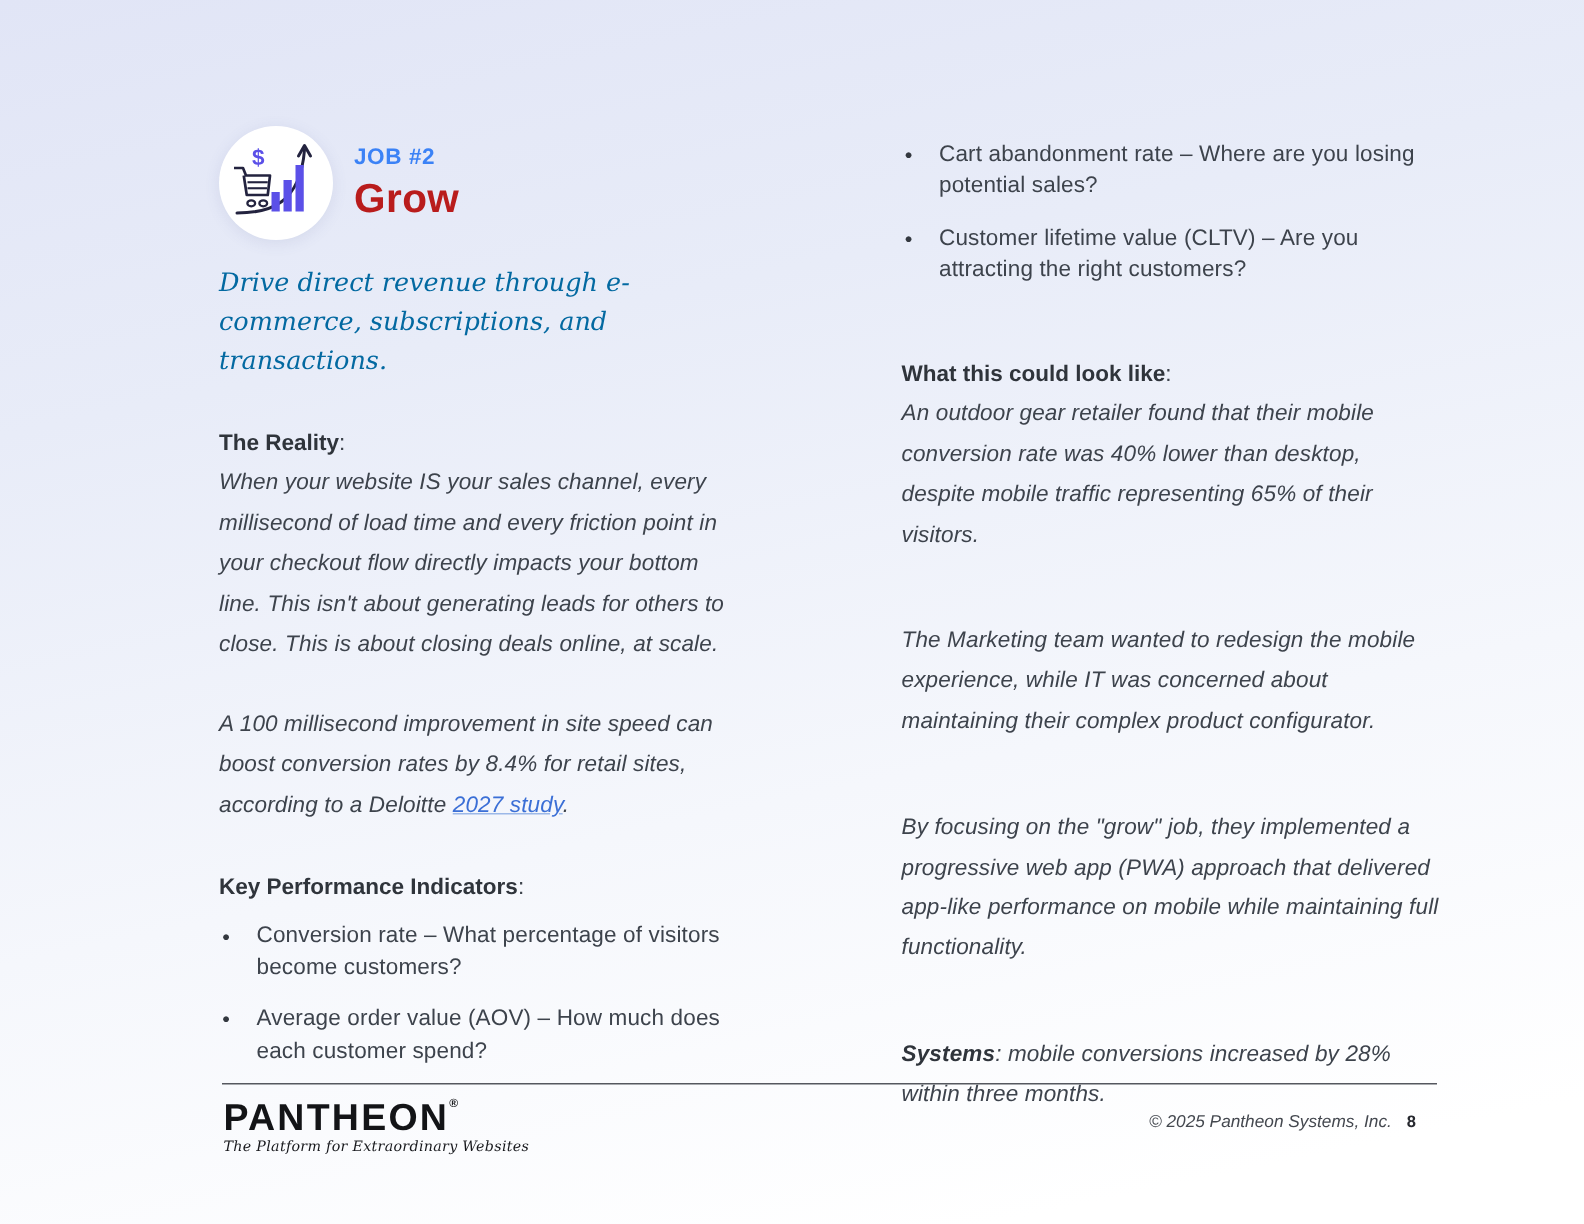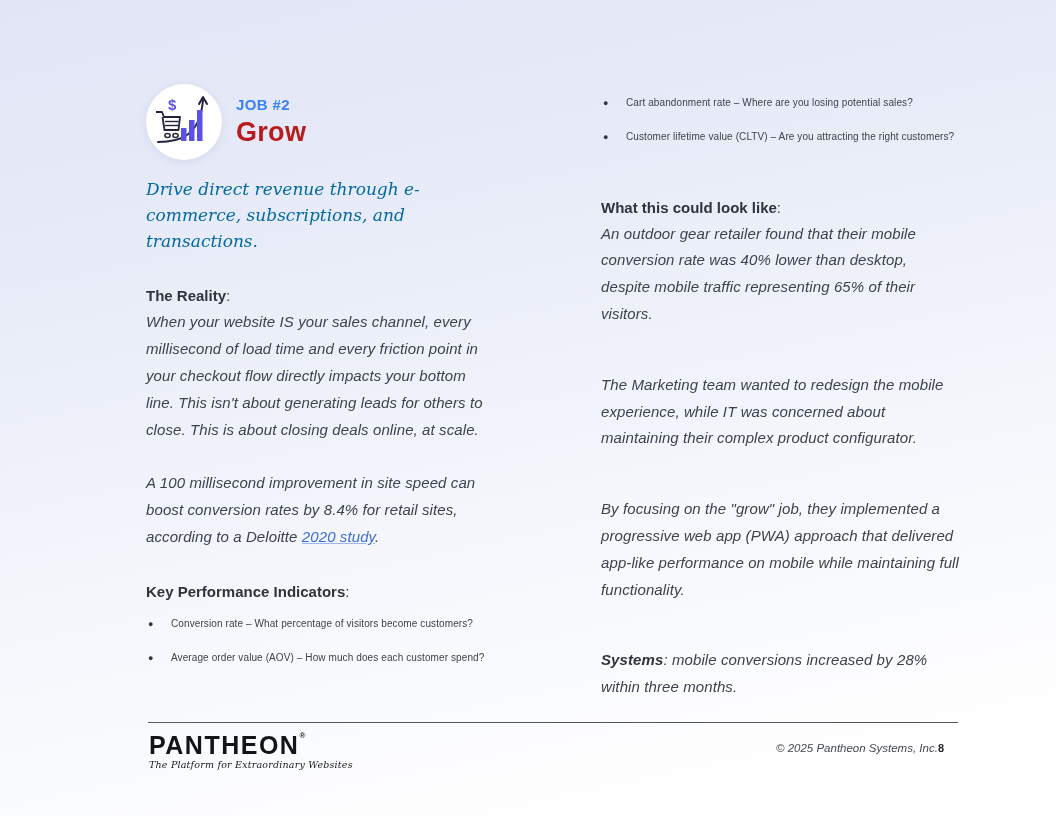--- a/index.html
+++ b/index.html
@@ -24,33 +24,33 @@
 
   .subtitle{font-family:"DejaVu Serif","Liberation Serif",serif;font-style:italic;
     font-size:17px;line-height:1.52;color:#0369a1;margin:0 0 28px 0;}
 
   .sec-heading{font-size:15px;font-weight:bold;color:#2f343b;line-height:27px;margin:0;}
   .body-p{font-size:15px;line-height:26.8px;margin:0 0 27px 0;letter-spacing:0.1px;font-style:italic;}
   .body-p.first{margin-top:0;}
   a.doc-link{color:#3b6fd6;text-decoration:underline;text-decoration-color:#9cb8e8;cursor:pointer;}
 
   ul.bullets{list-style:none;margin:8px 0 0 0;padding:0;}
-  ul.bullets li{position:relative;padding-left:25px;font-size:10px;line-height:21.3px;
+  ul.bullets li{position:relative;padding-left:25px;font-size:15px;line-height:21.3px;
     margin-bottom:13px;letter-spacing:0.1px;}
   ul.bullets li::before{content:"●";position:absolute;left:2px;top:1px;font-size:9px;color:#33383f;}
 
   
   .footer-rule{position:absolute;left:148px;top:722px;width:810px;height:1px;background:#55585f;}
   .footer-logo{position:absolute;left:149px;top:733px;}
   .logo-word{font-size:25px;font-weight:900;letter-spacing:1.5px;color:#131417;line-height:1;
     font-family:Liberation Sans, sans-serif;}
   .logo-reg{font-size:8px;vertical-align:top;position:relative;top:-2px;font-weight:bold;color:#131417;}
   .logo-tagline{font-family:"DejaVu Serif","Liberation Serif",serif;font-style:italic;
     font-size:9.5px;color:#17181c;margin-top:1px;letter-spacing:0.2px;}
-  .footer-right{position:absolute;right:112px;top:742px;display:flex;align-items:center;}
+  .footer-right{position:absolute;right:112px;top:742px;display:flex;align-items:center;gap:10px;}
   .copyright{font-style:italic;font-size:11.5px;color:#44484f;}
   .page-num{font-size:11px;font-weight:bold;color:#26282e;}
 </style>
 </head>
 <body>
 
 <div class="slide">
 
   <div class="header">
     <div class="icon-circle">
@@ -77,21 +77,21 @@
       <div class="grow-title" style="color:#b91c1c;">Grow</div>
     </div>
   </div>
 
   <div class="left-col">
     <p class="subtitle">Drive direct revenue through e-commerce, subscriptions, and transactions.</p>
 
     <p class="sec-heading"><span>The Reality</span><span style="font-weight:normal;color:#3d434c;">:</span></p>
     <p class="body-p first">When your website IS your sales channel, every millisecond of load time and every friction point in your checkout flow directly impacts your bottom line. This isn't about generating leads for others to close. This is about closing deals online, at scale.</p>
 
-    <p class="body-p"><span>A 100 millisecond improvement in site speed can boost conversion rates by 8.4% for retail sites, according to a Deloitte </span><a class="doc-link">2020 study</a><span>.</span></p>
+    <p class="body-p"><span>A 100 millisecond improvement in site speed can boost conversion rates by 8.4% for retail sites, according to a Deloitte </span><a class="doc-link">2027 study</a><span>.</span></p>
 
     <p class="sec-heading" style="margin-top:26px;"><span>Key Performance Indicators</span><span style="font-weight:normal;color:#3d434c;">:</span></p>
     <ul class="bullets">
       <li>Conversion rate – What percentage of visitors become customers?</li>
       <li>Average order value (AOV) – How much does each customer spend?</li>
     </ul>
   </div>
 
   <div class="right-col">
     <ul class="bullets" style="margin-top:0;">

